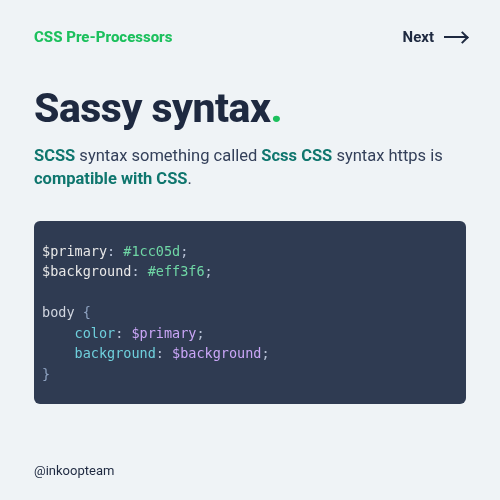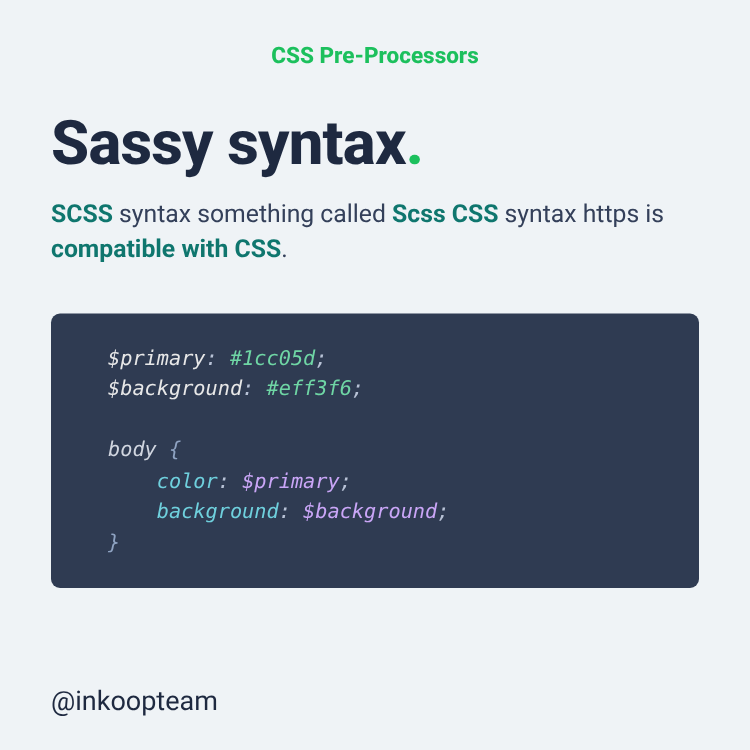--- a/index.html
+++ b/index.html
@@ -10,22 +10,21 @@
     font-family: -apple-system, BlinkMacSystemFont, "Segoe UI", Roboto, sans-serif;
     color: #1e2940;
     padding: 28px 34px 22px 34px;
     display: flex;
     flex-direction: column;
   }
   .header {
     display: flex;
     justify-content: space-between;
     align-items: center;
-    margin-bottom: 26px;
-    flex-direction: column;
+    margin-bottom: 38px;
   }
   .topic {
     color: #1cc05d;
     font-weight: 800;
     font-size: 15px;
   }
   .next {
     display: flex;
     align-items: center;
     gap: 10px;
@@ -63,50 +62,53 @@
     font-size: 16.5px;
     line-height: 1.42;
     color: #34405a;
     margin-bottom: 30px;
     font-weight: 400;
   }
   .desc b { font-weight: 700; color: #0f766e; }
   .code {
     background: #2f3b52;
     border-radius: 6px;
-    padding: 20px 38px;
+    padding: 20px 8px;
     font-family: ui-monospace, SFMono-Regular, Menlo, Consolas, monospace;
     font-size: 13.5px;
     line-height: 1.52;
     color: #d8dee9;
     white-space: pre;
     flex-shrink: 0;
-    font-style: italic;
   }
   .v  { color: #e8e8e8; }
   .hx { color: #6fd6a5; }
   .sel{ color: #d1d6e0; }
   .br { color: #8fa3c2; }
   .pr { color: #6fd0dd; }
   .vr { color: #caa6f7; }
   .pu { color: #b8c2d6; }
   .footer {
     margin-top: auto;
     display: flex;
     justify-content: space-between;
-    font-size: 18px;
+    font-size: 13px;
     color: #1e2940;
     padding-top: 18px;
   }
 </style>
 </head>
 <body>
 
 <div class="header">
   <div class="topic">CSS Pre-Processors</div>
+  <div class="next">
+    <span>Next</span>
+    <span class="arrow"></span>
+  </div>
 </div>
 
 <h1 class="title">
   <span>Sassy syntax</span><span class="dot">.</span>
 </h1>
 
 <p class="desc">
   <b>SCSS</b><span> syntax something called </span><b>Scss CSS</b><span> syntax https is </span><b>compatible with CSS</b><span>.</span>
 </p>
 

